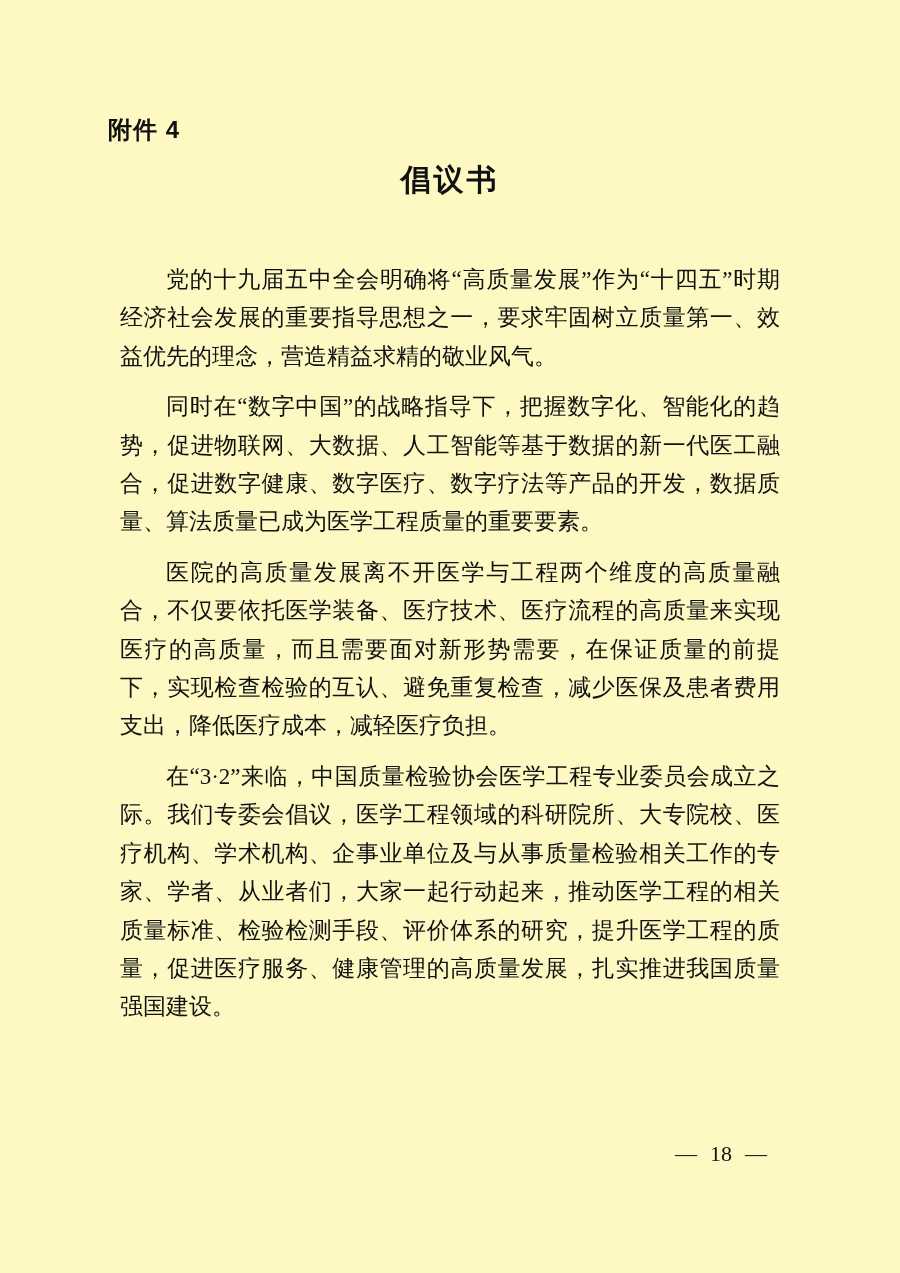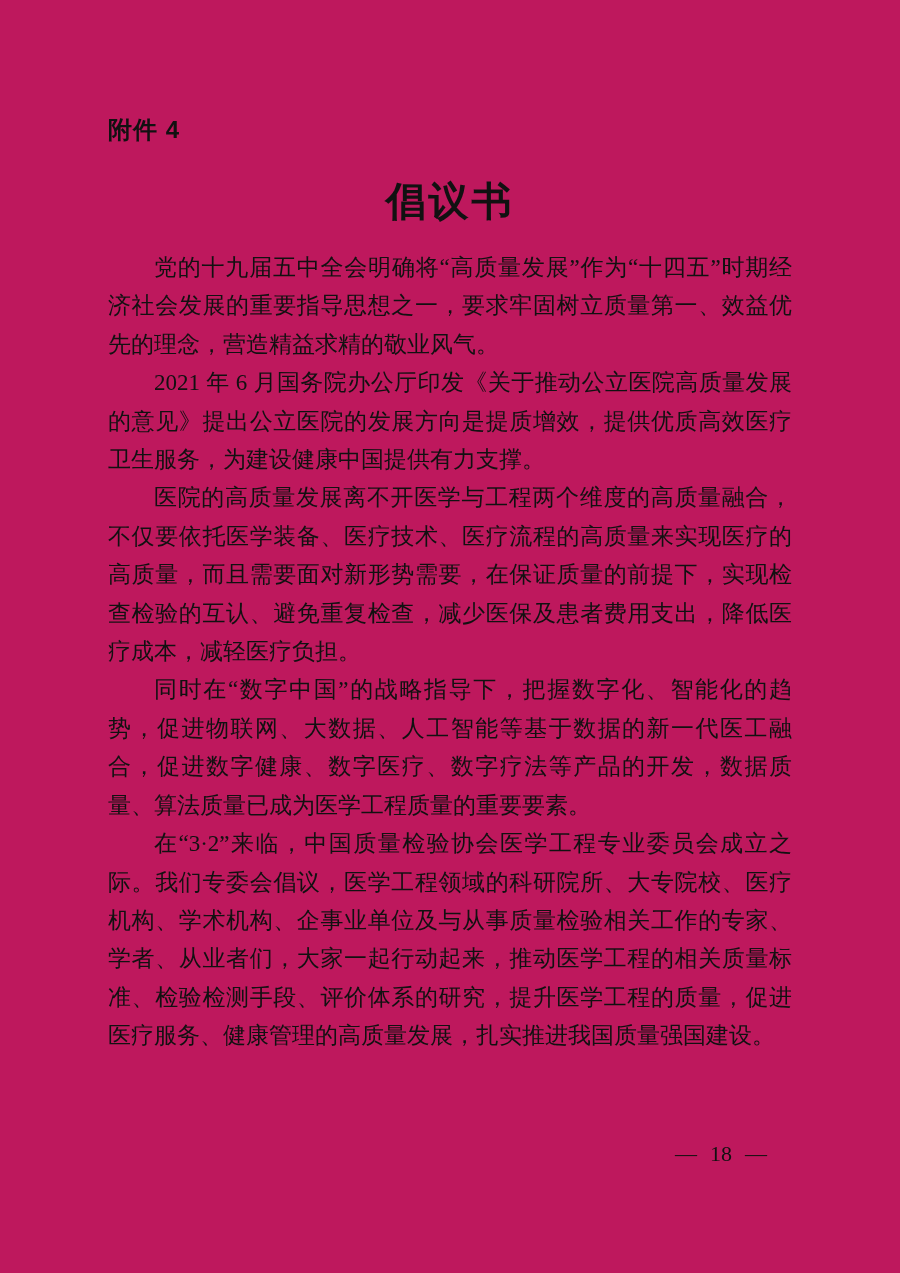--- a/index.html
+++ b/index.html
@@ -5,62 +5,62 @@
   html, body {
     margin: 0;
     padding: 0;
     background: #ffffff;
   }
   .page {
     position: relative;
     width: 900px;
     height: 1273px;
     margin: 0 auto;
-    background: #be185d;
+    background: #fef9c3;
     color: #111111;
     overflow: hidden;
   }
   .attachment {
     position: absolute;
     left: 108px;
     top: 114px;
     font-family: "Liberation Sans", "DejaVu Sans", sans-serif;
     font-weight: bold;
     font-size: 24px;
     letter-spacing: 1px;
   }
   .title {
     position: absolute;
     top: 160px;
     left: 0;
     right: 0;
-    margin: 14px;
+    margin: 0;
     text-align: center;
     font-family: "Liberation Serif", "DejaVu Serif", serif;
     font-weight: bold;
-    font-size: 40px;
+    font-size: 30px;
     letter-spacing: 3px;
   }
   .doc-body {
     position: absolute;
     left: 108px;
     right: 108px;
     top: 249px;
     font-family: "Liberation Serif", "DejaVu Serif", serif;
     font-size: 23px;
     line-height: 38.4px;
     text-align: justify;
     text-justify: inter-ideograph;
   }
   .salutation {
     margin: 0;
     text-indent: 0;
   }
   .para {
-    margin: 0;
+    margin: 12px;
     text-indent: 2em;
   }
   .footer {
     position: absolute;
     top: 1141px;
     right: 133px;
     font-family: "Liberation Serif", "DejaVu Serif", serif;
     font-size: 22px;
     display: inline-flex;
     align-items: center;
@@ -73,23 +73,22 @@
 
 <div class="page">
 
   <div class="attachment">附件 4</div>
 
   <h1 class="title">倡议书</h1>
 
   <div class="doc-body">
     <div>
         <p class="para">党的十九届五中全会明确将“高质量发展”作为“十四五”时期经济社会发展的重要指导思想之一，要求牢固树立质量第一、效益优先的理念，营造精益求精的敬业风气。</p>
-        <p class="para">2021 年 6 月国务院办公厅印发《关于推动公立医院高质量发展的意见》提出公立医院的发展方向是提质增效，提供优质高效医疗卫生服务，为建设健康中国提供有力支撑。</p>
+        <p class="para">同时在“数字中国”的战略指导下，把握数字化、智能化的趋势，促进物联网、大数据、人工智能等基于数据的新一代医工融合，促进数字健康、数字医疗、数字疗法等产品的开发，数据质量、算法质量已成为医学工程质量的重要要素。</p>
         <p class="para">医院的高质量发展离不开医学与工程两个维度的高质量融合，不仅要依托医学装备、医疗技术、医疗流程的高质量来实现医疗的高质量，而且需要面对新形势需要，在保证质量的前提下，实现检查检验的互认、避免重复检查，减少医保及患者费用支出，降低医疗成本，减轻医疗负担。</p>
-        <p class="para">同时在“数字中国”的战略指导下，把握数字化、智能化的趋势，促进物联网、大数据、人工智能等基于数据的新一代医工融合，促进数字健康、数字医疗、数字疗法等产品的开发，数据质量、算法质量已成为医学工程质量的重要要素。</p>
         <p class="para">在“3·2”来临，中国质量检验协会医学工程专业委员会成立之际。我们专委会倡议，医学工程领域的科研院所、大专院校、医疗机构、学术机构、企事业单位及与从事质量检验相关工作的专家、学者、从业者们，大家一起行动起来，推动医学工程的相关质量标准、检验检测手段、评价体系的研究，提升医学工程的质量，促进医疗服务、健康管理的高质量发展，扎实推进我国质量强国建设。</p>
       </div>
   </div>
 
   <div class="footer">
     <span>—</span>
     <span>18</span>
     <span>—</span>
   </div>
 

